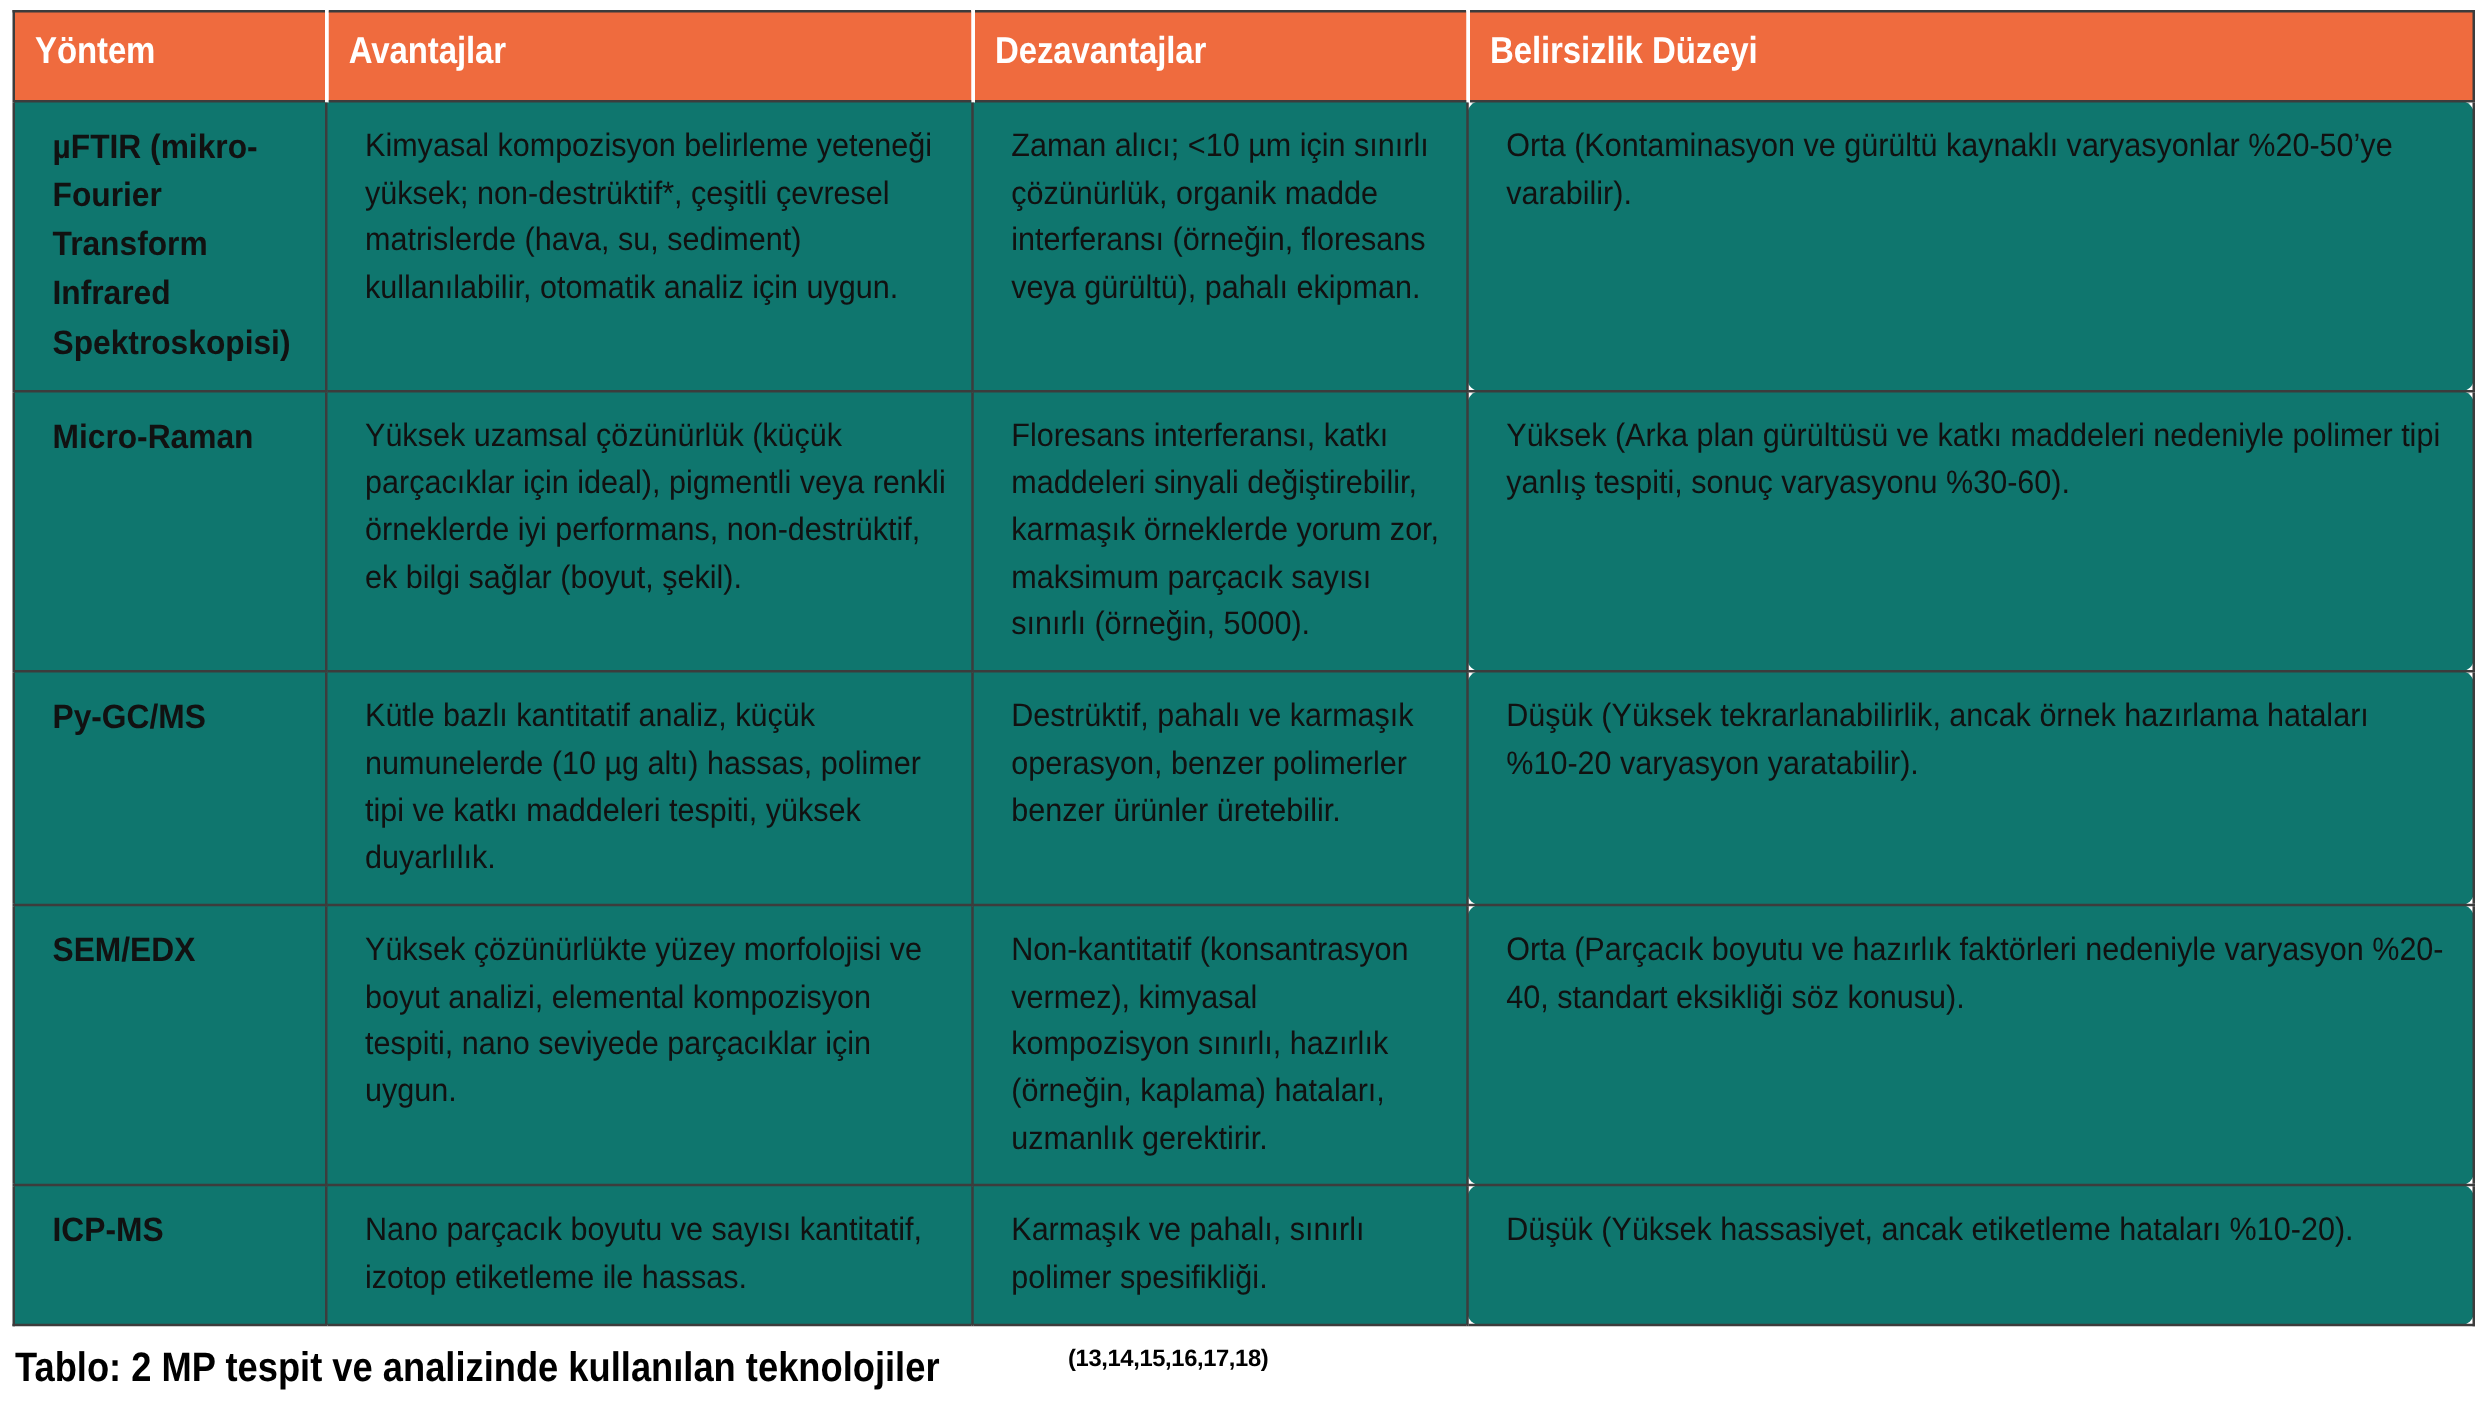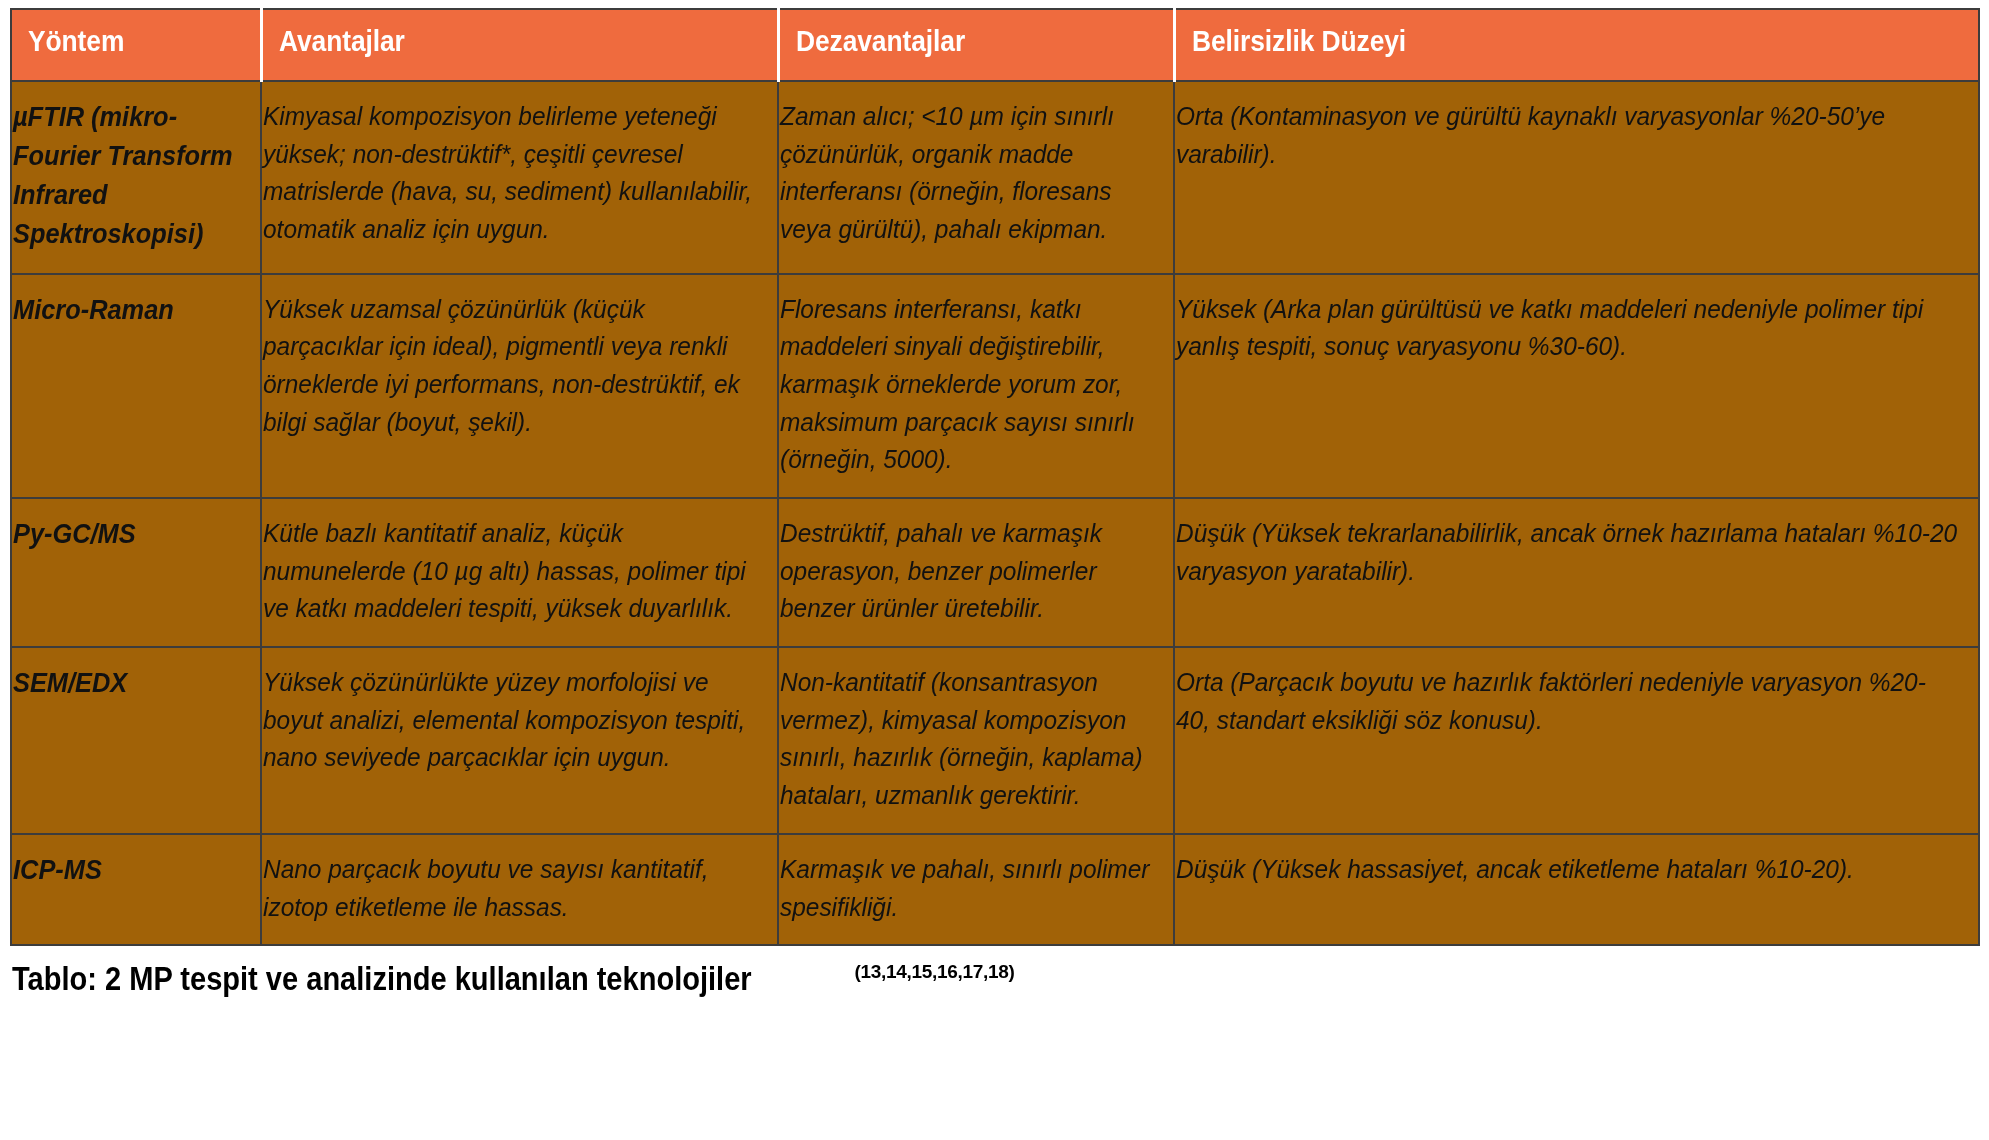--- a/index.html
+++ b/index.html
@@ -53,32 +53,31 @@
     border-right: none;
   }
   thead tr.head-row th .hlabel {
     display: block;
     transform: scaleX(0.88);
     transform-origin: left center;
     white-space: nowrap;
   }
 
   tbody td {
-    background: #a16207;
+    background: #0f766e;
     vertical-align: top;
     font-size: 26px;
     line-height: 1.45;
-    padding: 16px 18px 18px 1px;
+    padding: 16px 18px 18px 30px;
     border-right: 2px solid #3c3c3c;
     border-bottom: 2px solid #3c3c3c;
     box-sizing: border-box;
     color: #111111;
-    font-style: italic;
-  }
-  tbody td:last-child { border-right: none; }
+  }
+  tbody td:last-child { border-right: none; border-radius: 10px; }
   tbody tr:last-child td { border-bottom: none; }
 
   tbody td .celltext {
     display: block;
     transform: scaleX(0.94);
     transform-origin: left top;
     width: 106%;
   }
 
   tbody td.method {

